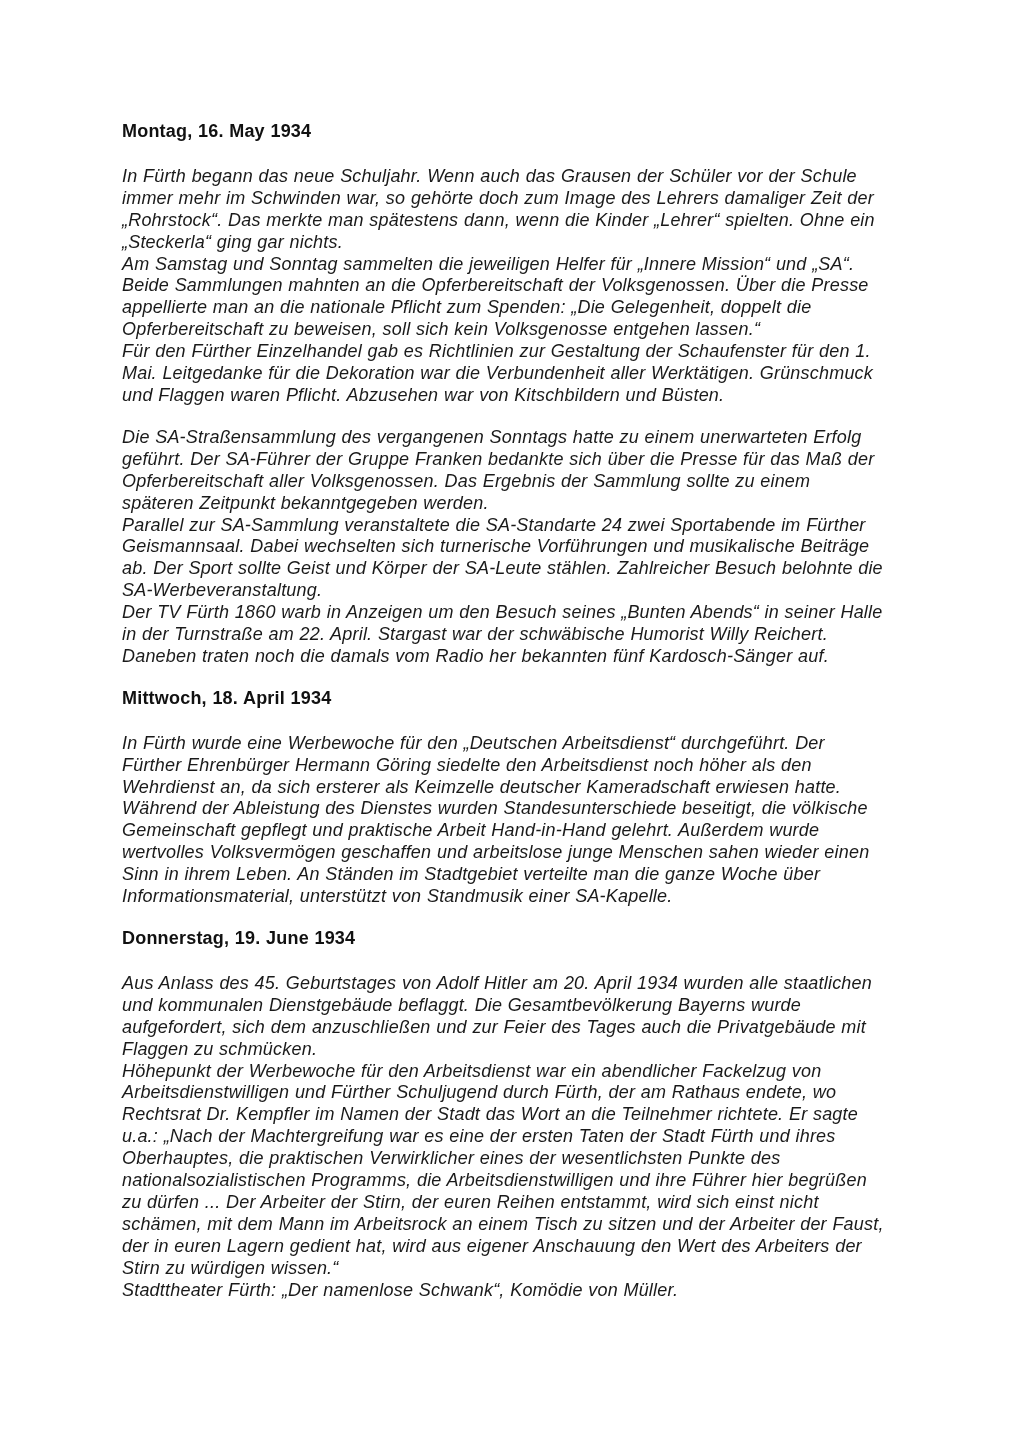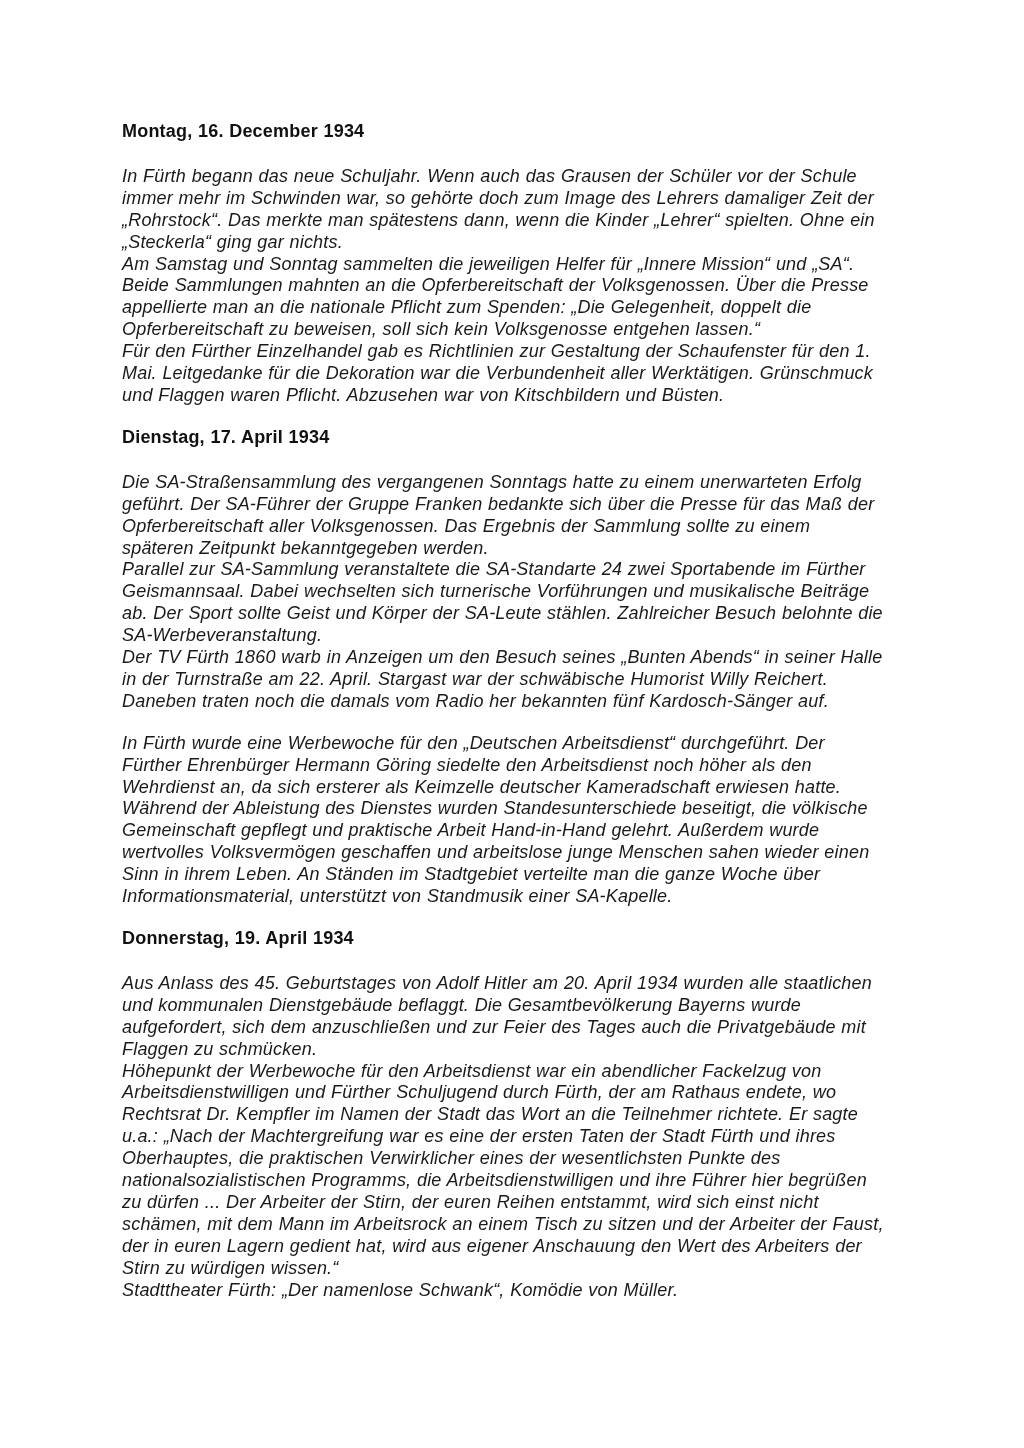--- a/index.html
+++ b/index.html
@@ -40,62 +40,62 @@
     font-style: italic;
   }
 </style>
 </head>
 <body>
 
 <div class="page">
   <div class="content">
 
     <section class="entry">
-      <h2>Montag, 16. December 1934</h2>
+      <h2>Montag, 16. May 1934</h2>
       <p class="body">In Fürth begann das neue Schuljahr. Wenn auch das Grausen der Schüler vor der Schule
 immer mehr im Schwinden war, so gehörte doch zum Image des Lehrers damaliger Zeit der
 „Rohrstock“. Das merkte man spätestens dann, wenn die Kinder „Lehrer“ spielten. Ohne ein
 „Steckerla“ ging gar nichts.
 Am Samstag und Sonntag sammelten die jeweiligen Helfer für „Innere Mission“ und „SA“.
 Beide Sammlungen mahnten an die Opferbereitschaft der Volksgenossen. Über die Presse
 appellierte man an die nationale Pflicht zum Spenden: „Die Gelegenheit, doppelt die
 Opferbereitschaft zu beweisen, soll sich kein Volksgenosse entgehen lassen.“
 Für den Fürther Einzelhandel gab es Richtlinien zur Gestaltung der Schaufenster für den 1.
 Mai. Leitgedanke für die Dekoration war die Verbundenheit aller Werktätigen. Grünschmuck
 und Flaggen waren Pflicht. Abzusehen war von Kitschbildern und Büsten.</p>
     </section>
 
     <section class="entry">
-      <h2>Dienstag, 17. April 1934</h2>
       <p class="body">Die SA-Straßensammlung des vergangenen Sonntags hatte zu einem unerwarteten Erfolg
 geführt. Der SA-Führer der Gruppe Franken bedankte sich über die Presse für das Maß der
 Opferbereitschaft aller Volksgenossen. Das Ergebnis der Sammlung sollte zu einem
 späteren Zeitpunkt bekanntgegeben werden.
 Parallel zur SA-Sammlung veranstaltete die SA-Standarte 24 zwei Sportabende im Fürther
 Geismannsaal. Dabei wechselten sich turnerische Vorführungen und musikalische Beiträge
 ab. Der Sport sollte Geist und Körper der SA-Leute stählen. Zahlreicher Besuch belohnte die
 SA-Werbeveranstaltung.
 Der TV Fürth 1860 warb in Anzeigen um den Besuch seines „Bunten Abends“ in seiner Halle
 in der Turnstraße am 22. April. Stargast war der schwäbische Humorist Willy Reichert.
 Daneben traten noch die damals vom Radio her bekannten fünf Kardosch-Sänger auf.</p>
     </section>
 
     <section class="entry">
+      <h2>Mittwoch, 18. April 1934</h2>
       <p class="body">In Fürth wurde eine Werbewoche für den „Deutschen Arbeitsdienst“ durchgeführt. Der
 Fürther Ehrenbürger Hermann Göring siedelte den Arbeitsdienst noch höher als den
 Wehrdienst an, da sich ersterer als Keimzelle deutscher Kameradschaft erwiesen hatte.
 Während der Ableistung des Dienstes wurden Standesunterschiede beseitigt, die völkische
 Gemeinschaft gepflegt und praktische Arbeit Hand-in-Hand gelehrt. Außerdem wurde
 wertvolles Volksvermögen geschaffen und arbeitslose junge Menschen sahen wieder einen
 Sinn in ihrem Leben. An Ständen im Stadtgebiet verteilte man die ganze Woche über
 Informationsmaterial, unterstützt von Standmusik einer SA-Kapelle.</p>
     </section>
 
     <section class="entry">
-      <h2>Donnerstag, 19. April 1934</h2>
+      <h2>Donnerstag, 19. June 1934</h2>
       <p class="body">Aus Anlass des 45. Geburtstages von Adolf Hitler am 20. April 1934 wurden alle staatlichen
 und kommunalen Dienstgebäude beflaggt. Die Gesamtbevölkerung Bayerns wurde
 aufgefordert, sich dem anzuschließen und zur Feier des Tages auch die Privatgebäude mit
 Flaggen zu schmücken.
 Höhepunkt der Werbewoche für den Arbeitsdienst war ein abendlicher Fackelzug von
 Arbeitsdienstwilligen und Fürther Schuljugend durch Fürth, der am Rathaus endete, wo
 Rechtsrat Dr. Kempfler im Namen der Stadt das Wort an die Teilnehmer richtete. Er sagte
 u.a.: „Nach der Machtergreifung war es eine der ersten Taten der Stadt Fürth und ihres
 Oberhauptes, die praktischen Verwirklicher eines der wesentlichsten Punkte des
 nationalsozialistischen Programms, die Arbeitsdienstwilligen und ihre Führer hier begrüßen

